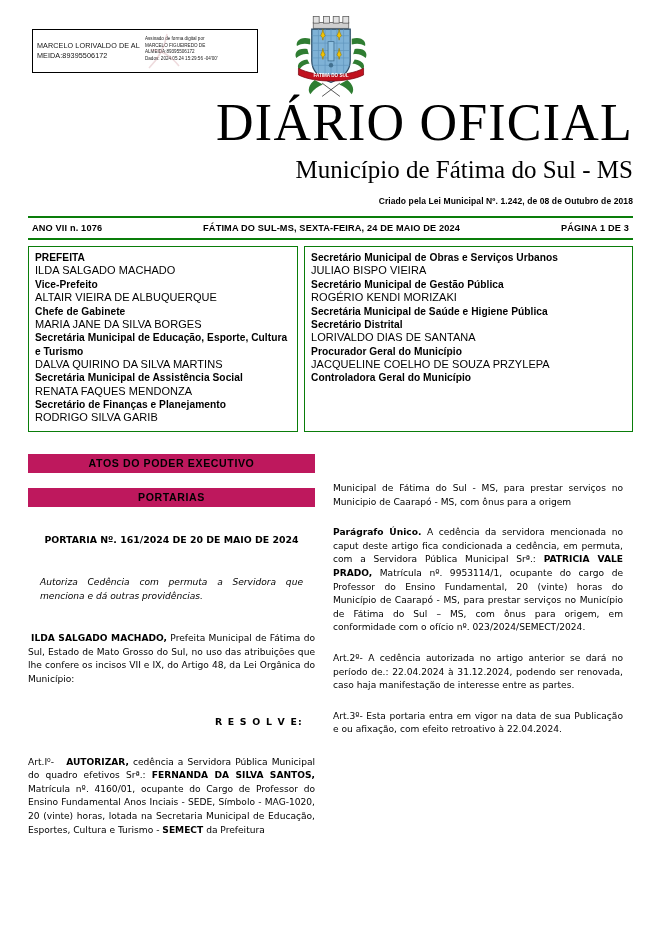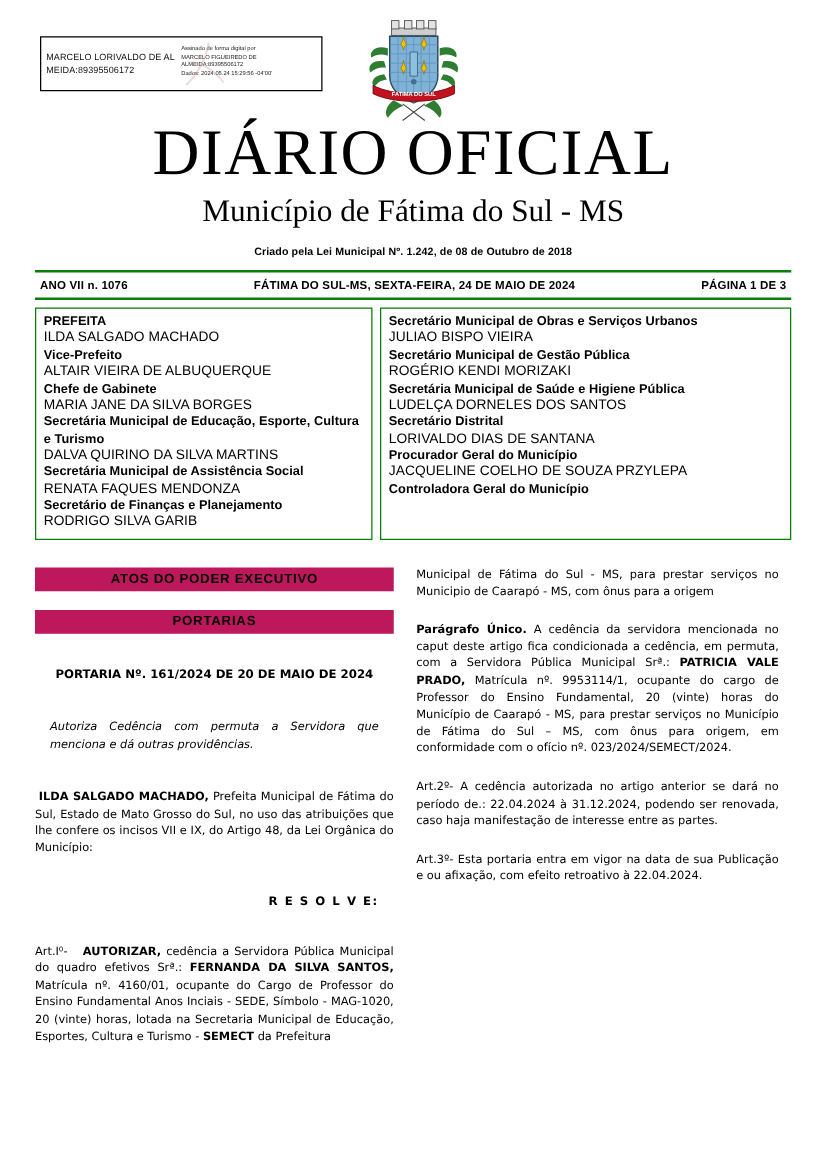--- a/index.html
+++ b/index.html
@@ -77,21 +77,21 @@
   .emblem {
     position: absolute;
     left: 50%;
     transform: translateX(-50%);
     top: 6px;
     width: 74px;
     height: 92px;
   }
 
   
-  .masthead { text-align: center; }
+  .masthead { text-align: right; }
   .doc-title {
     font-family: "Liberation Serif", serif;
     font-size: 52px;
     line-height: 56px;
     letter-spacing: 1.2px;
     margin: 0;
     font-weight: normal;
   }
   .doc-sub {
     font-family: "Liberation Serif", serif;
@@ -153,21 +153,21 @@
     letter-spacing: .05px;
   }
 
   
   .columns {
     display: flex;
     gap: 18px;
     margin-top: 22px;
   }
   .col { width: 287px; }
-  .col.right-col { width: 290px; }
+  .col.right-col { width: 290px; margin-top: 28px; }
 
   .banner {
     background: #be185d;
     color: #000000;
     text-align: center;
     font-size: 10.6px;
     font-weight: bold;
     letter-spacing: .6px;
     padding: 3.5px 0 3.5px 0;
   }
@@ -307,21 +307,20 @@
       <div class="off-role">Secretário de Finanças e Planejamento</div>
       <div class="off-name">RODRIGO SILVA GARIB</div>
     </div>
 
     <div class="off-col right">
       <div class="off-role">Secretário Municipal de Obras e Serviços Urbanos</div>
       <div class="off-name">JULIAO BISPO VIEIRA</div>
       <div class="off-role">Secretário Municipal de Gestão Pública</div>
       <div class="off-name">ROGÉRIO KENDI MORIZAKI</div>
       <div class="off-role">Secretária Municipal de Saúde e Higiene Pública</div>
-      <div class="off-name">LUDELÇA DORNELES DOS SANTOS</div>
       <div class="off-role">Secretário Distrital</div>
       <div class="off-name">LORIVALDO DIAS DE SANTANA</div>
       <div class="off-role">Procurador Geral do Município</div>
       <div class="off-name">JACQUELINE COELHO DE SOUZA PRZYLEPA</div>
       <div class="off-role">Controladora Geral do Município</div>
     </div>
   </div>
 
   <div class="columns">
 

